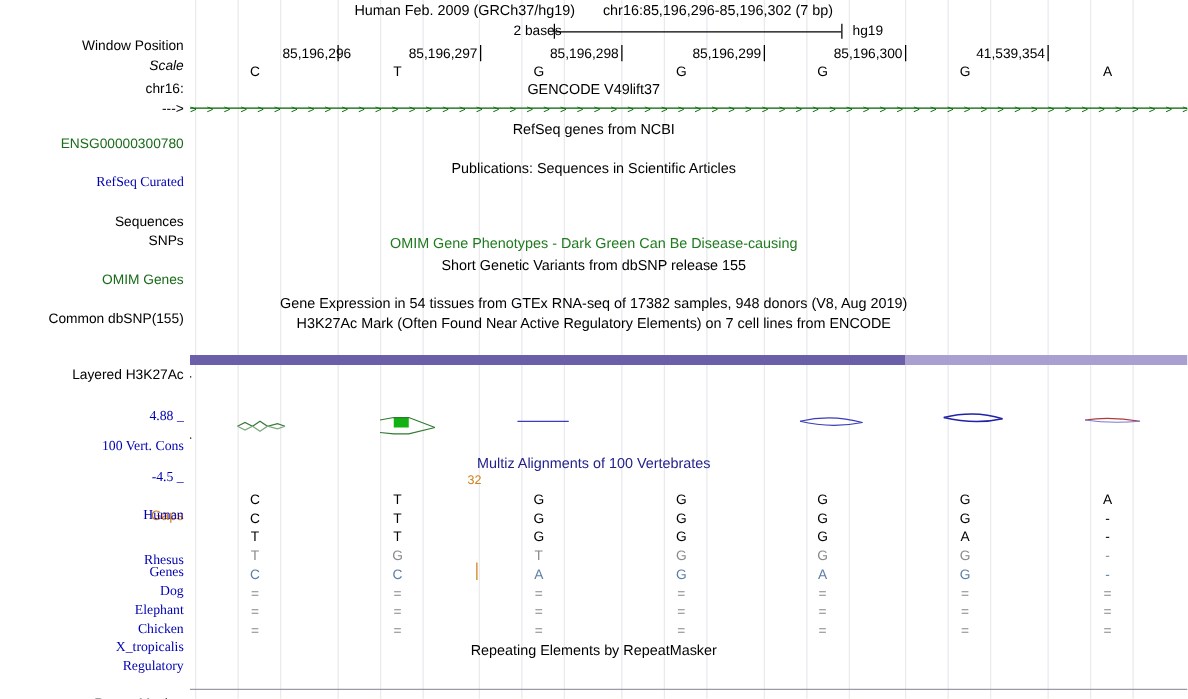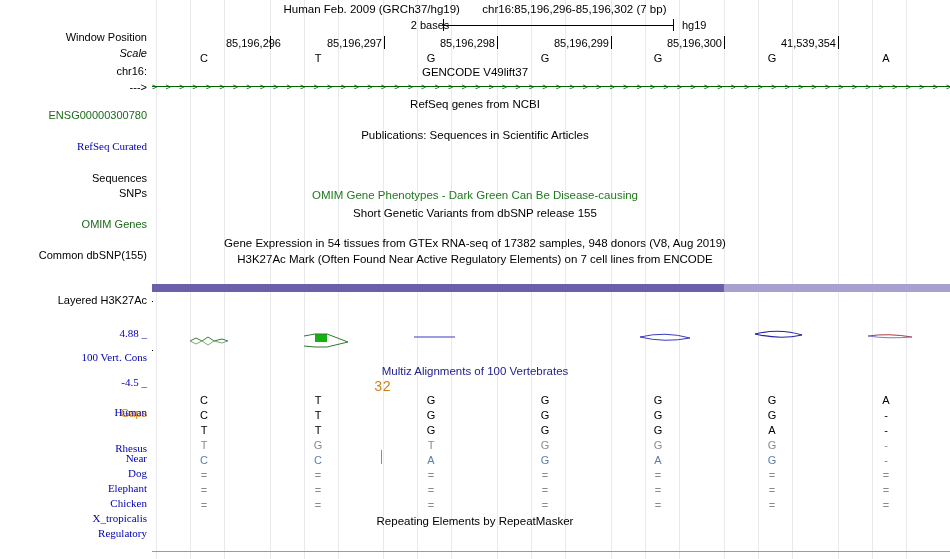--- a/index.html
+++ b/index.html
@@ -153,23 +153,22 @@
   .c-xtrop { color: #8a8a8a; }
   .c-zebrafish { color: #8a8a8a; }
   .gapmark {
     position: absolute;
     width: 1px;
     height: 11px;
     background: #d17f19;
   }
   .gapnum {
     position: absolute;
-    font-size: 14px;
+    font-size: 10px;
     color: #d17f19;
-    font-family: Liberation Mono, monospace;
   }
   .bottomrule {
     position: absolute;
     left: 0;
     width: 950px;
     height: 1px;
     background: #9a9aa8;
   }
 </style>
 </head>
@@ -225,21 +224,21 @@
     <div class="lbl dkgreen" style="top:190px;">OMIM Genes</div>
     <div class="lbl black" style="top:221px;">Common dbSNP(155)</div>
     <div class="lbl black" style="top:266px;">Layered H3K27Ac</div>
     <div class="lbl blue" style="top:299px;">4.88 _</div>
     <div class="lbl blue" style="top:323px;">100 Vert. Cons</div>
     <div class="lbl blue" style="top:348px;">-4.5 _</div>
     <div class="lbl orange" style="top:379px;">Gaps</div>
 
     <div class="lbl blue" style="top:378px;padding-left:12px;">Human</div>
     <div class="lbl blue" style="top:414px;">Rhesus</div>
-    <div class="lbl blue" style="top:424px;">Near</div>
+    <div class="lbl blue" style="top:424px;">Genes</div>
     <div class="lbl blue" style="top:439px;padding-left:20px;">Dog</div>
     <div class="lbl blue" style="top:454px;">Elephant</div>
     <div class="lbl blue" style="top:469px;">Chicken</div>
     <div class="lbl blue" style="top:484px;">X_tropicalis</div>
     <div class="lbl blue" style="top:499px;">Regulatory</div>
 
     <div class="lbl black" style="top:529px;">RepeatMasker</div>
   </div>
 
   <div class="tick" style="left:270px;top:36px;height:13px;"></div>

